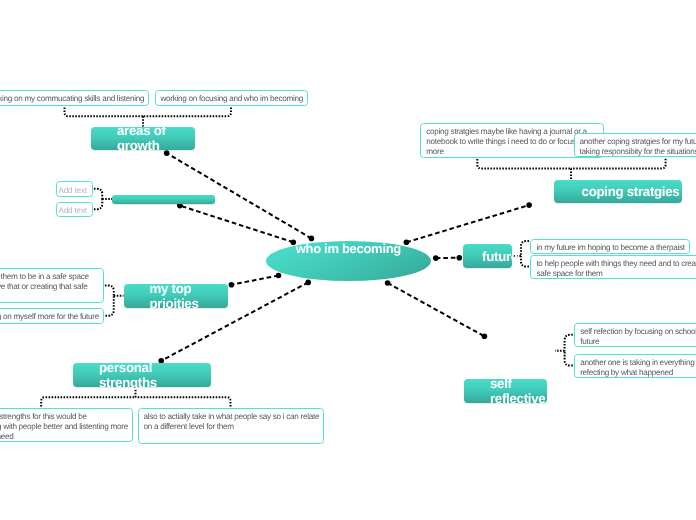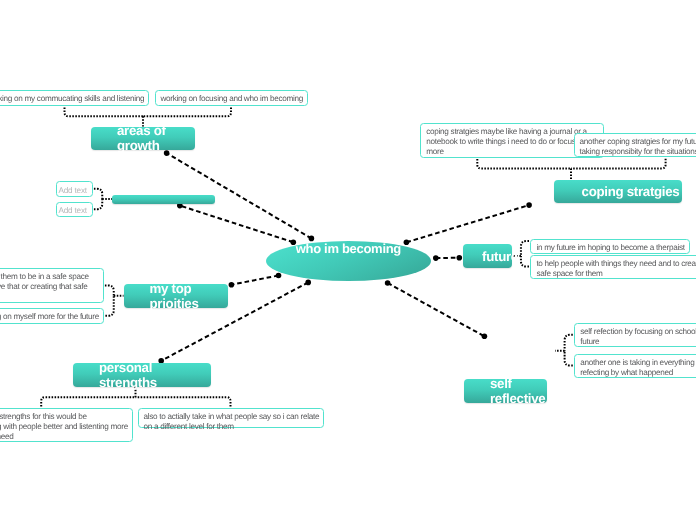--- a/index.html
+++ b/index.html
@@ -88,21 +88,21 @@
       <div class="leaf node" style="left: -27px; top: 268px; width: 130.5px; height: 35px;"><span>i want them to be in a safe space
 achieve that or creating that safe
 space</span></div>
       <div class="leaf node" style="left: -33px; top: 308px; width: 137px; height: 15.5px;"><span>focusing on myself more for the future</span></div>
       <div class="branch node" style="left: 73px; top: 363px; width: 138px; height: 23.5px;">
         <span>personal strengths</span>
       </div>
       <div class="leaf node" style="left: -50.1px; top: 407.9px; width: 182.6px; height: 34px;"><span>my personal strengths for this would be
 commucating with people better and listenting more
 then when i need</span></div>
-      <div class="leaf node" style="left: 137.5px; top: 408px; width: 186px; height: 20px;"><span>also to actially take in what people say so i can relate
+      <div class="leaf node" style="left: 137.5px; top: 408px; width: 186px; height: 36px;"><span>also to actially take in what people say so i can relate
 on a different level for them</span></div>
       <div class="branch node" style="left: 517.5px; top: 179.5px; width: 128px; height: 23.5px; margin-left: 36px;">
         <span>coping stratgies</span>
       </div>
       <div class="leaf node" style="left: 385.3px; top: 123px; width: 184px; height: 34.5px; margin-left: 35px;"><span>coping stratgies maybe like having a journal or a
 notebook to write things i need to do or focus on
 more</span></div>
       <div class="leaf node" style="left: 573.6px; top: 132.8px; width: 184px; height: 24.5px;"><span>another coping stratgies for my future is
 taking responsibity for the situations</span></div>
       <div class="branch node" style="left: 462.5px; top: 244px; width: 49px; height: 24px;">

